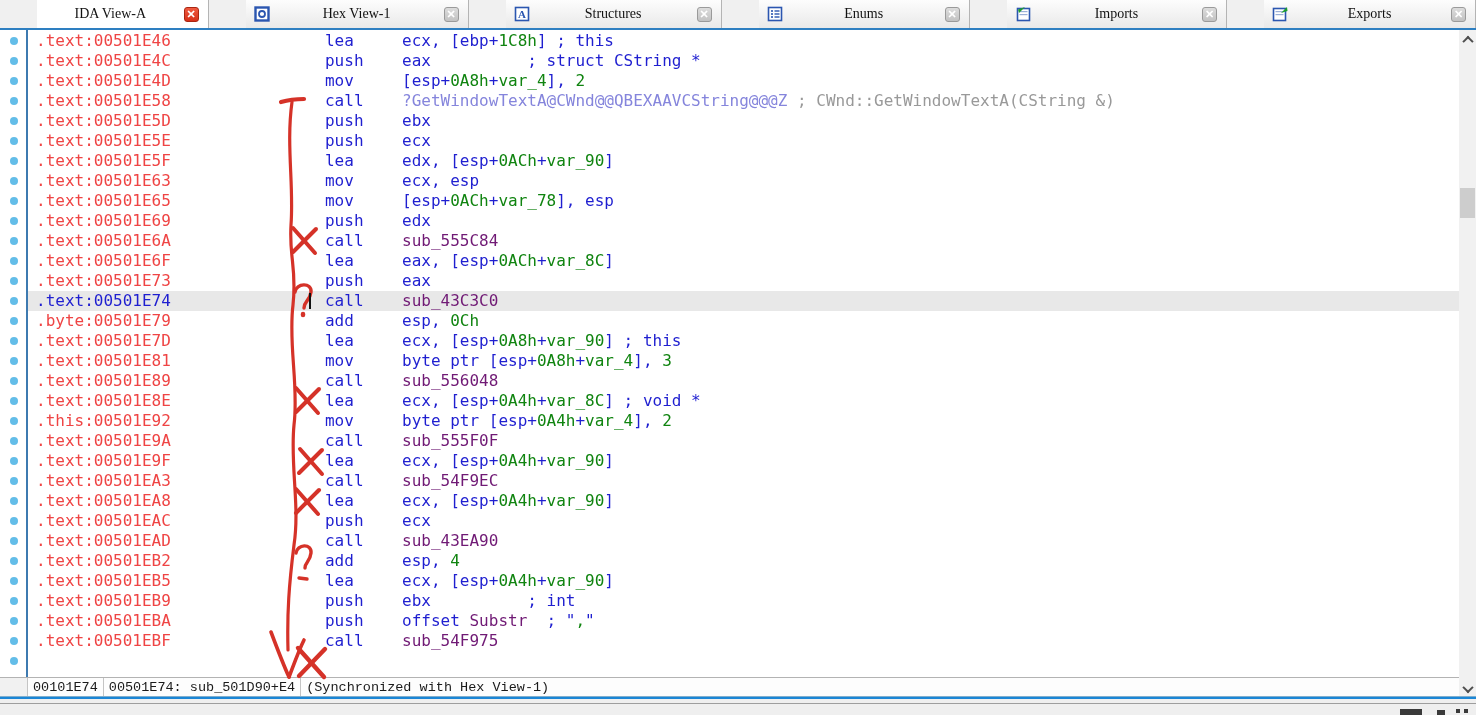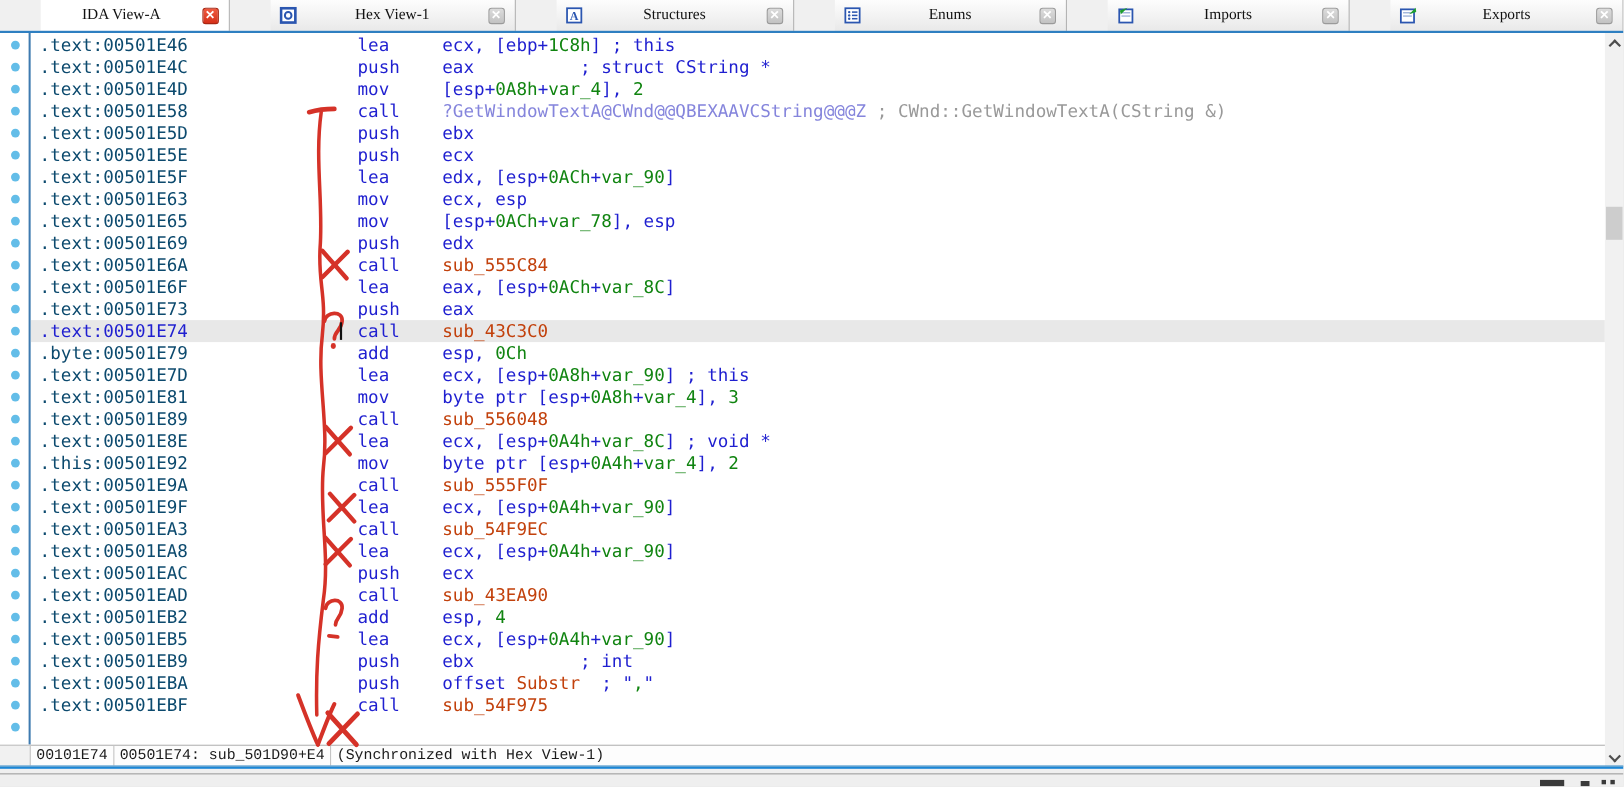--- a/index.html
+++ b/index.html
@@ -32,26 +32,26 @@
   
   .margin{ position:absolute; left:0; top:30px; width:26px; height:647px; background:#fff; overflow:hidden; }
   .dot{ position:absolute; left:10px; width:8px; height:8px; border-radius:50%; background:#63bde8; }
   .margin-border{ position:absolute; left:26px; top:30px; width:2px; height:647px; background:#3e7ab0; }
   
   .listing{ position:absolute; left:28px; top:30px; width:1431px; height:647px;
     background:#fff; overflow:hidden; padding-top:1px;
     font-family:"DejaVu Sans Mono", monospace; font-size:16px; line-height:20px; }
   .row{ height:20px; white-space:pre; padding-left:8px; cursor:default; }
   .row.sel{ background:#e8e8e8; }
-  .addr{ color:#0c4a6e; }
+  .addr{ color:#ef4444; }
   .addr.addrsel{ color:#1f1fd0; }
   .c-ins{ color:#1f1fd0; }
   .c-cmt{ color:#1f1fd0; }
   .c-num{ color:#108410; }
-  .c-name{ color:#c2410c; }
+  .c-name{ color:#701a75; }
   .c-imp{ color:#8585dc;margin-top:16px; }
   .c-gray{ color:#999999;text-align:right; }
   
   .caret{ position:absolute; left:309px; top:293px; width:2px; height:16px; background:#111; z-index:6; }
   
   .annotations{ position:absolute; left:0; top:0; width:1476px; height:715px;
     pointer-events:none; z-index:5; }
   
   .vscroll{ position:absolute; left:1459px; top:30px; width:17px; height:669px; background:#f1f1f1; }
   .scroll-btn{ position:absolute; left:0; width:17px; height:20px; display:flex;

